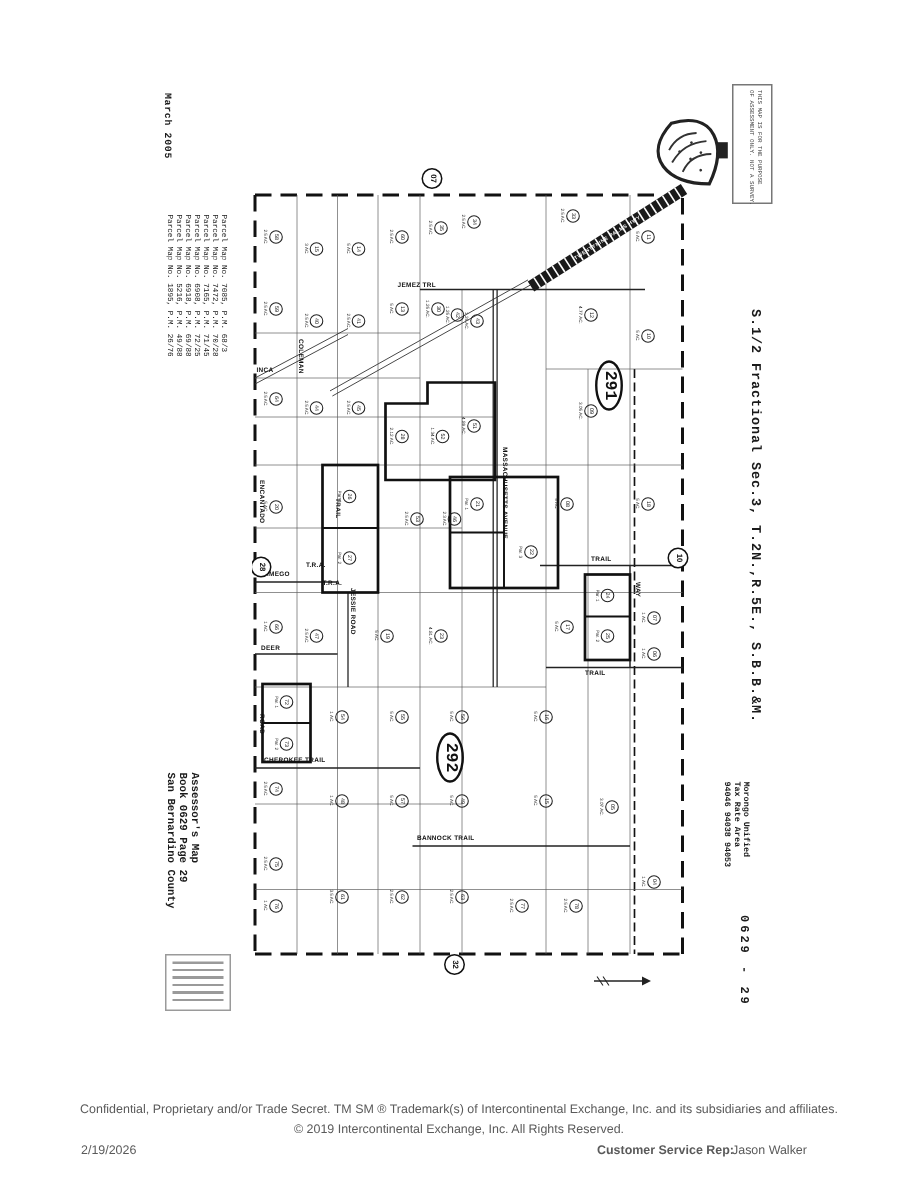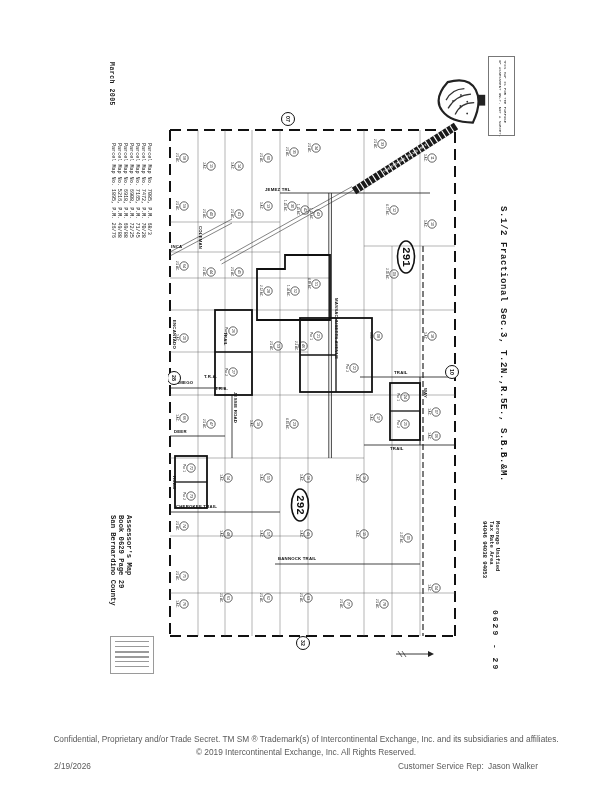--- a/index.html
+++ b/index.html
@@ -43,21 +43,21 @@
   .border-dash{stroke:#111;stroke-width:2;stroke-dasharray:11 6;fill:none;}
   .inner-dash{stroke:#111;stroke-width:1.1;stroke-dasharray:6 3;}
   .hwy-core{stroke:#1a1a1a;stroke-width:8;}
   .hwy-gap{stroke:#fff;stroke-width:1.1;}
   .hwy-lbl{font-size:3.4px;font-weight:bold;fill:#fff;letter-spacing:.4px;text-anchor:middle;}
   
   .footer{position:absolute;left:0;width:612px;text-align:center;color:#5a5a5a;font-size:8.3px;}
   .f1{top:734px;} .f2{top:747px;}
   .f3{position:absolute;top:761px;left:0;width:612px;color:#5a5a5a;font-size:8.3px;}
   .fdate{position:absolute;left:54px;}
-  .fcsr{position:absolute;left:398px;}
+  .fcsr{position:absolute;left:398px;font-weight:bold;}
   .fname{position:absolute;left:488px;}
 </style>
 </head>
 <body>
 
 <div class="page">
 
   <div class="rot march mono">March 2005</div>
 
   <div class="rot pmlist mono">

